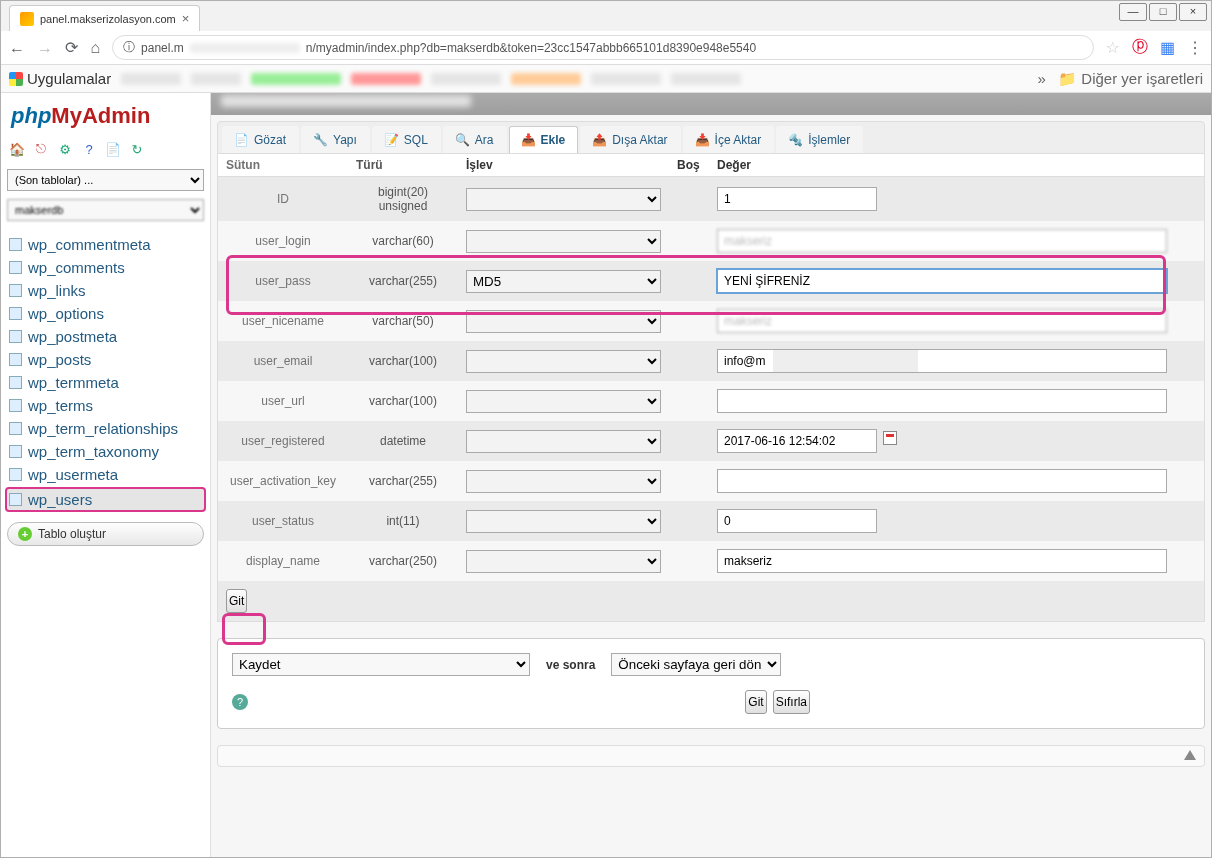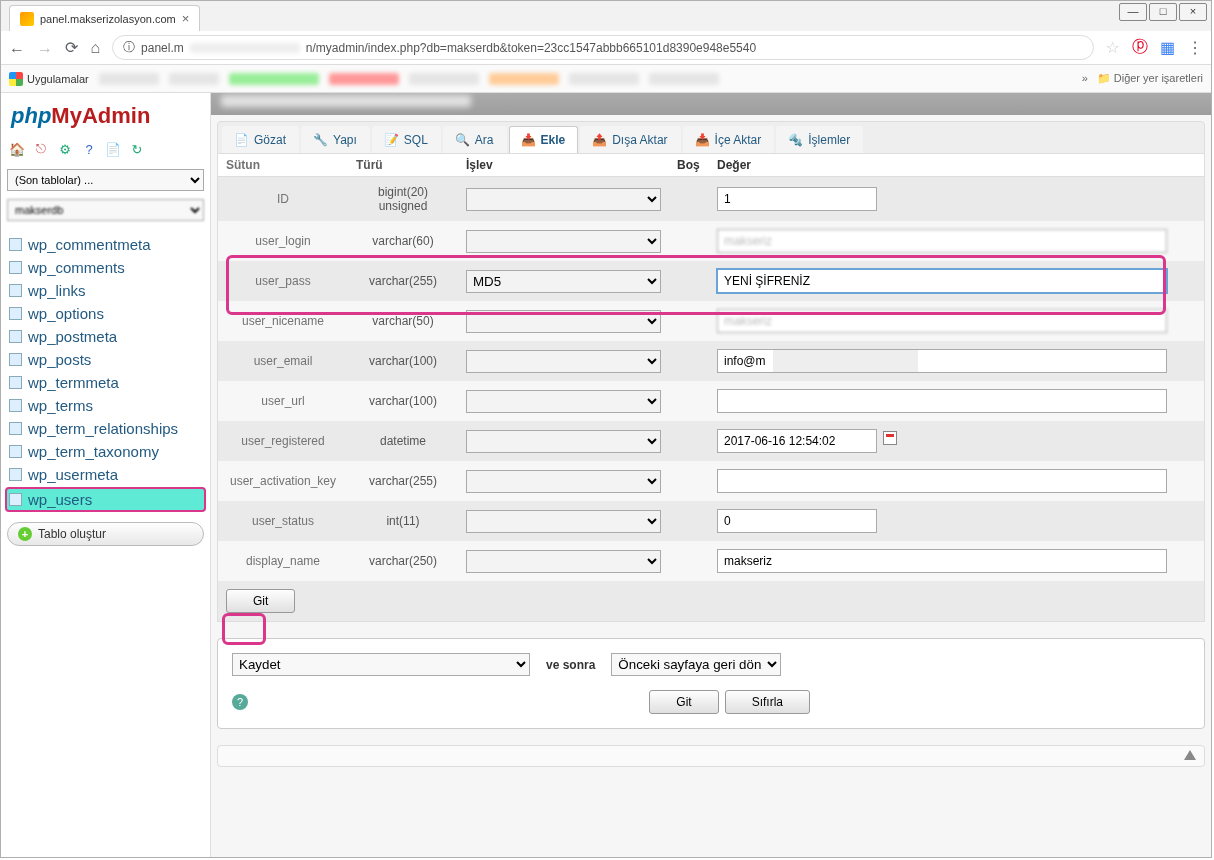--- a/index.html
+++ b/index.html
@@ -15,41 +15,41 @@
 .favicon { width: 14px; height: 14px; background: linear-gradient(135deg,#f90,#fc0); border-radius: 2px; }
 .tab-title { font-size: 11px; white-space: nowrap; overflow: hidden; }
 .tab-close { font-size: 13px; color: #666; cursor: pointer; }
 
 .addr-bar { height: 34px; background: #fff; border-bottom: 1px solid #ddd; display: flex; align-items: center; padding: 0 8px; gap: 12px; }
 .nav-icon { color: #5f6368; font-size: 16px; cursor: pointer; user-select: none; }
 .nav-icon.disabled { color: #bbb; }
 .url-box { flex: 1; display: flex; align-items: center; border: 1px solid #ddd; border-radius: 14px; padding: 3px 10px; gap: 6px; font-size: 12px; color: #555; }
 .url-blur { display: inline-block; background: #eee; filter: blur(2px); border-radius: 3px; height: 10px; }
 
-.bookmark-bar { height: 28px; background: #fafafa; border-bottom: 1px solid #ddd; display: flex; align-items: center; padding: 0 8px; gap: 10px; font-size: 11px; }
+.bookmark-bar { height: 28px; background: #fafafa; border-bottom: 1px solid #ddd; display: flex; align-items: center; padding: 0 8px; gap: 10px; font-size: 15px; }
 .bk-item { display: flex; align-items: center; gap: 4px; color: #333; }
 .bk-blur { width: 60px; height: 12px; background: #e5e5e5; filter: blur(2px); border-radius: 3px; }
 .bk-more { margin-left: auto; color: #666; }
 
 
 .app { display: flex; height: calc(100% - 92px); }
 .sidebar { width: 210px; background: #fff; border-right: 1px solid #e0e0e0; padding: 6px 6px; overflow-y: auto; }
 .logo { font-family: Verdana, sans-serif; font-weight: bold; font-size: 22px; padding: 4px 4px 8px; }
 .logo .p1 { color: #0369a1; font-style: italic; }
 .logo .p2 { color: #b91c1c; }
 
 .side-icons { display: flex; gap: 8px; padding: 4px 2px 8px; align-items: center; }
 .sicon { width: 16px; height: 16px; display: inline-flex; align-items: center; justify-content: center; font-size: 13px; cursor: pointer; }
 
 .side-select { width: 100%; margin: 4px 0; padding: 3px; border: 1px solid #aaa; background: #f8f8f8; font-size: 11px; }
 
 .tree { margin-top: 8px; }
 .tree-item { display: flex; align-items: center; gap: 6px; padding: 3px 2px; color: #235a81; cursor: pointer; font-size: 15px; }
 .tree-item .ticon { width: 13px; height: 13px; border: 1px solid #8ab; background: #def; }
-.tree-item.selected { background: #5eead4; border: 2px solid #d9368c; border-radius: 4px; margin: 1px -2px; padding: 2px 2px; }
+.tree-item.selected { background: #e5e5e5; border: 2px solid #d9368c; border-radius: 4px; margin: 1px -2px; padding: 2px 2px; }
 
 .create-table-wrap { margin-top: 10px; }
 .create-table { display: flex; align-items: center; gap: 6px; background: linear-gradient(#fefefe,#e8e8e8); border: 1px solid #bbb; border-radius: 14px; padding: 4px 10px; cursor: pointer; font-size: 12px; color: #333; }
 .plus-circle { width: 14px; height: 14px; border-radius: 50%; background: #6c3; color: #fff; text-align: center; line-height: 14px; font-size: 11px; font-weight: bold; }
 
 
 .main { flex: 1; background: #f6f6f6; display: flex; flex-direction: column; overflow: auto; }
 .breadcrumb { height: 22px; background: linear-gradient(#999,#888); color: #eee; padding: 2px 10px; font-size: 11px; filter: blur(0.5px); opacity: 0.8; }
 
 .tabs { display: flex; background: #eee; border-bottom: 1px solid #ccc; padding: 4px 4px 0; gap: 2px; margin: 6px 6px 0; border: 1px solid #ddd; border-radius: 4px 4px 0 0; }
@@ -75,21 +75,21 @@
 .val-long { width: 450px; }
 .cal-icon { display: inline-block; width: 14px; height: 14px; background: #fff; border: 1px solid #888; margin-left: 6px; position: relative; }
 .cal-icon::before { content: ""; position: absolute; top: 2px; left: 2px; right: 2px; height: 3px; background: #d33; }
 
 
 .hl-row { position: absolute; border: 3px solid #d9368c; border-radius: 6px; pointer-events: none; left: 225px; top: 254px; width: 940px; height: 60px; }
 .hl-git { position: absolute; border: 3px solid #d9368c; border-radius: 6px; pointer-events: none; left: 221px; top: 612px; width: 44px; height: 32px; }
 
 
 .go-row { padding: 8px; background: #eaeaea; }
-.btn { padding: 4px 26px; background: linear-gradient(#fefefe,#e0e0e0); border: 1px solid #999; border-radius: 3px; cursor: pointer; font-size: 12px; }
+.btn { padding: 4px 2px; background: linear-gradient(#fefefe,#e0e0e0); border: 1px solid #999; border-radius: 3px; cursor: pointer; font-size: 12px; }
 
 
 .bottom-panel { margin: 16px 6px 6px; border: 1px solid #ccc; border-radius: 4px; padding: 14px; background: #fff; }
 .bottom-row1 { display: flex; align-items: center; gap: 16px; }
 .bottom-row1 select { padding: 2px; border: 1px solid #aaa; background: #f8f8f8; }
 .save-select { width: 298px; }
 .after-select { width: 170px; }
 .bottom-label { font-weight: bold; }
 .bottom-row2 { display: flex; align-items: center; margin-top: 14px; gap: 8px; }
 .help-icon { width: 16px; height: 16px; border-radius: 50%; background: #5a9; color: #fff; text-align: center; line-height: 16px; font-size: 11px; }

